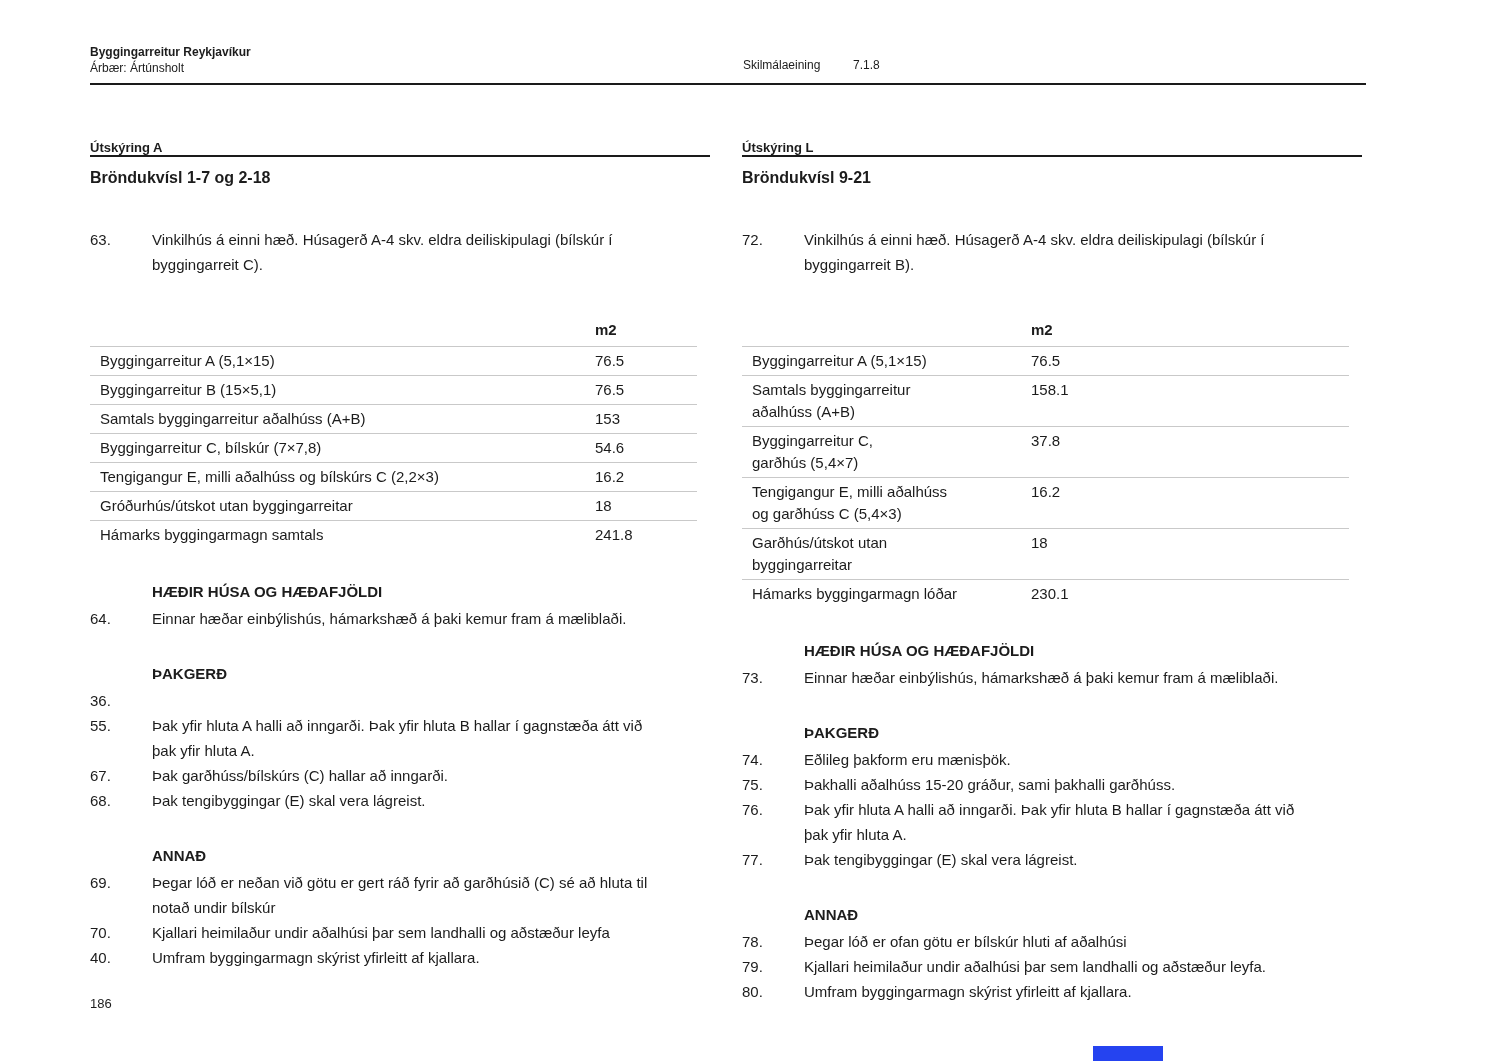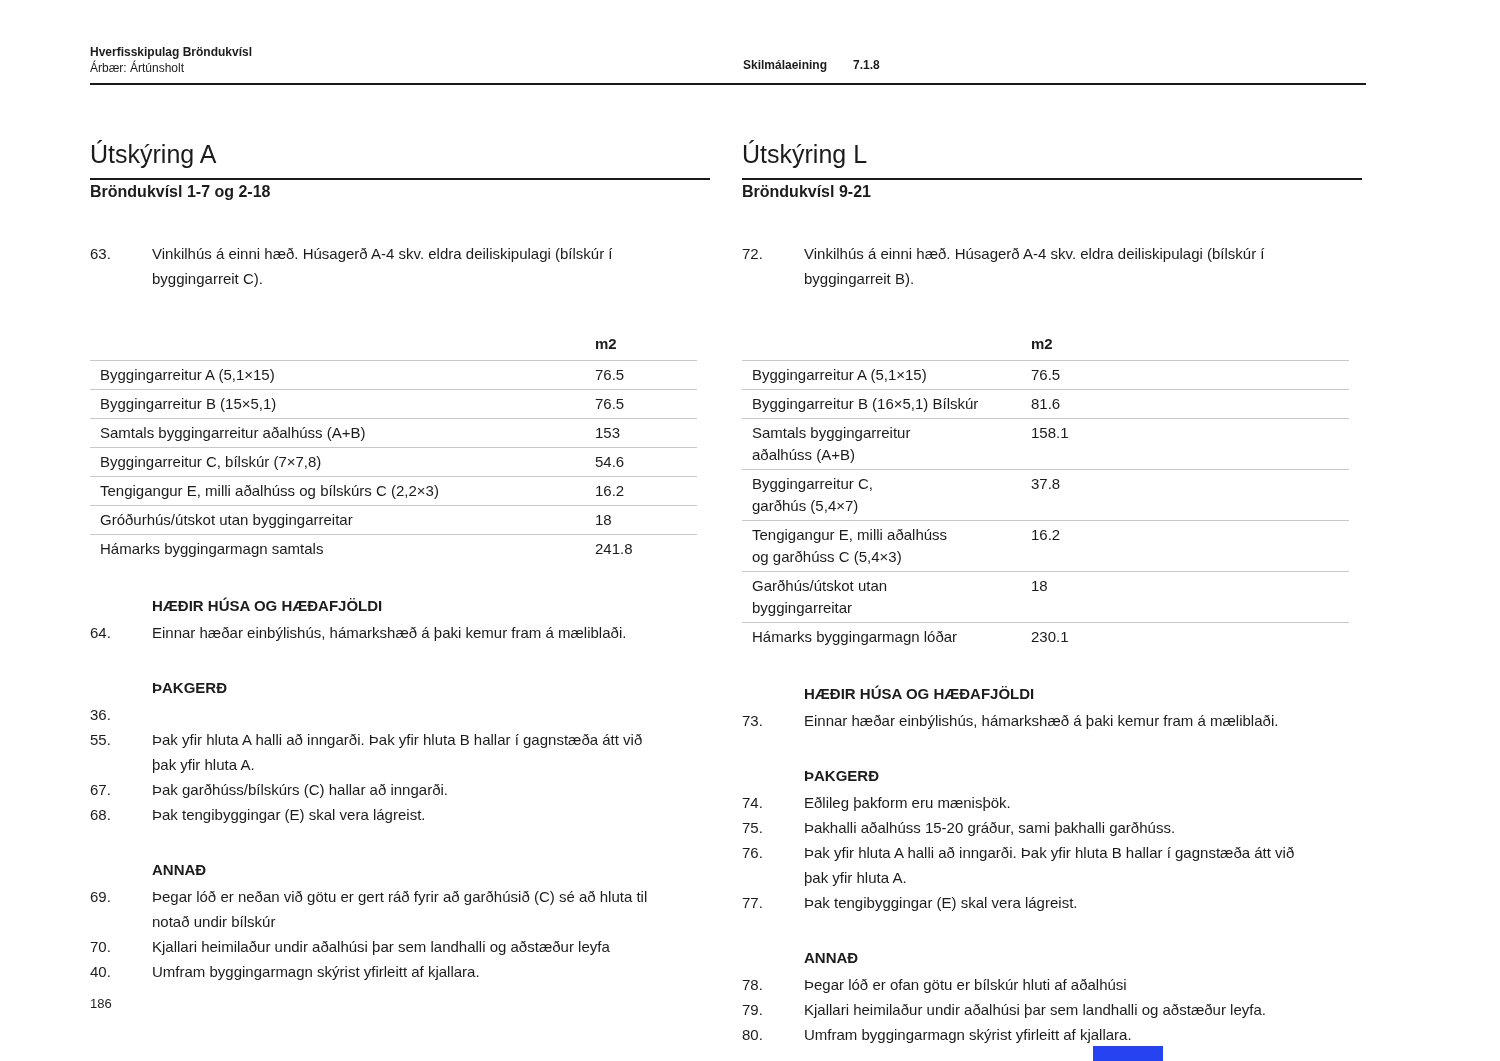--- a/index.html
+++ b/index.html
@@ -4,29 +4,29 @@
 <style>
   html,body { margin:0; padding:0; background:#ffffff; }
   .page {
     position:relative; width:1500px; height:1061px; background:#ffffff;
     font-family:"Liberation Sans","DejaVu Sans",sans-serif; color:#1c1c1c;
     overflow:hidden;
   }
   
   .header-block { position:absolute; top:44px; left:90px; font-size:12px; line-height:16px; }
   .header-title { font-weight:bold; }
-  .header-meta { position:absolute; top:58px; left:743px; font-size:12px; display:flex;font-weight:bold; }
+  .header-meta { position:absolute; top:58px; left:743px; font-size:12px; display:flex; }
   .header-meta-label { width:110px; }
   .header-rule { position:absolute; top:83px; left:90px; width:1276px; height:0; border-top:2px solid #1a1a1a; }
 
   
   .content { position:absolute; top:140px; left:90px; width:1272px; display:flex; gap:32px; }
   .col { width:620px; }
-  .col-heading { margin:0; font-size:25px; font-weight:normal; padding-bottom:9px; border-bottom:2px solid #1a1a1a; }
-  .col-subheading { margin:3px 0 0 0; font-size:16px; font-weight:bold; }
+  .col-heading { margin:0; font-size:13px; font-weight:bold; border-bottom:2px solid #1a1a1a; }
+  .col-subheading { margin:12px 0 0 0; font-size:16px; font-weight:bold; }
 
   .item { display:flex; margin:0; font-size:15px; line-height:25px; }
   .intro-item { margin-top:40px; }
   .item-num { flex:none; width:62px; }
   .item-text { white-space:pre-line; }
 
   
   .area-table { width:607px; margin-top:2px; }
   .col-a .area-table { --labelw:495px; }
   .col-l .area-table { --labelw:279px; }
@@ -41,21 +41,21 @@
   
   .page-number { position:absolute; left:90px; top:996px; font-size:13px; }
   .corner-marker { position:absolute; left:1093px; top:1046px; width:70px; height:15px; }
 </style>
 </head>
 <body>
 
 <div class="page">
 
   <div class="header-block">
-    <div class="header-title">Hverfisskipulag Bröndukvísl</div>
+    <div class="header-title">Byggingarreitur Reykjavíkur</div>
     <div>Árbær: Ártúnsholt</div>
   </div>
   <div class="header-meta">
     <span class="header-meta-label">Skilmálaeining</span>
     <span>7.1.8</span>
   </div>
   <div class="header-rule"></div>
 
   <div class="content">
 
@@ -151,24 +151,20 @@
 byggingarreit B).</span>
       </div>
 
       <div class="area-table">
         <div class="t-head">m2</div>
         <div class="t-row">
           <span class="t-label">Byggingarreitur A (5,1×15)</span>
           <span class="t-val">76.5</span>
         </div>
         <div class="t-row">
-          <span class="t-label">Byggingarreitur B (16×5,1) Bílskúr</span>
-          <span class="t-val">81.6</span>
-        </div>
-        <div class="t-row">
           <span class="t-label">Samtals byggingarreitur
 aðalhúss (A+B)</span>
           <span class="t-val">158.1</span>
         </div>
         <div class="t-row">
           <span class="t-label">Byggingarreitur C,
 garðhús (5,4×7)</span>
           <span class="t-val">37.8</span>
         </div>
         <div class="t-row">

